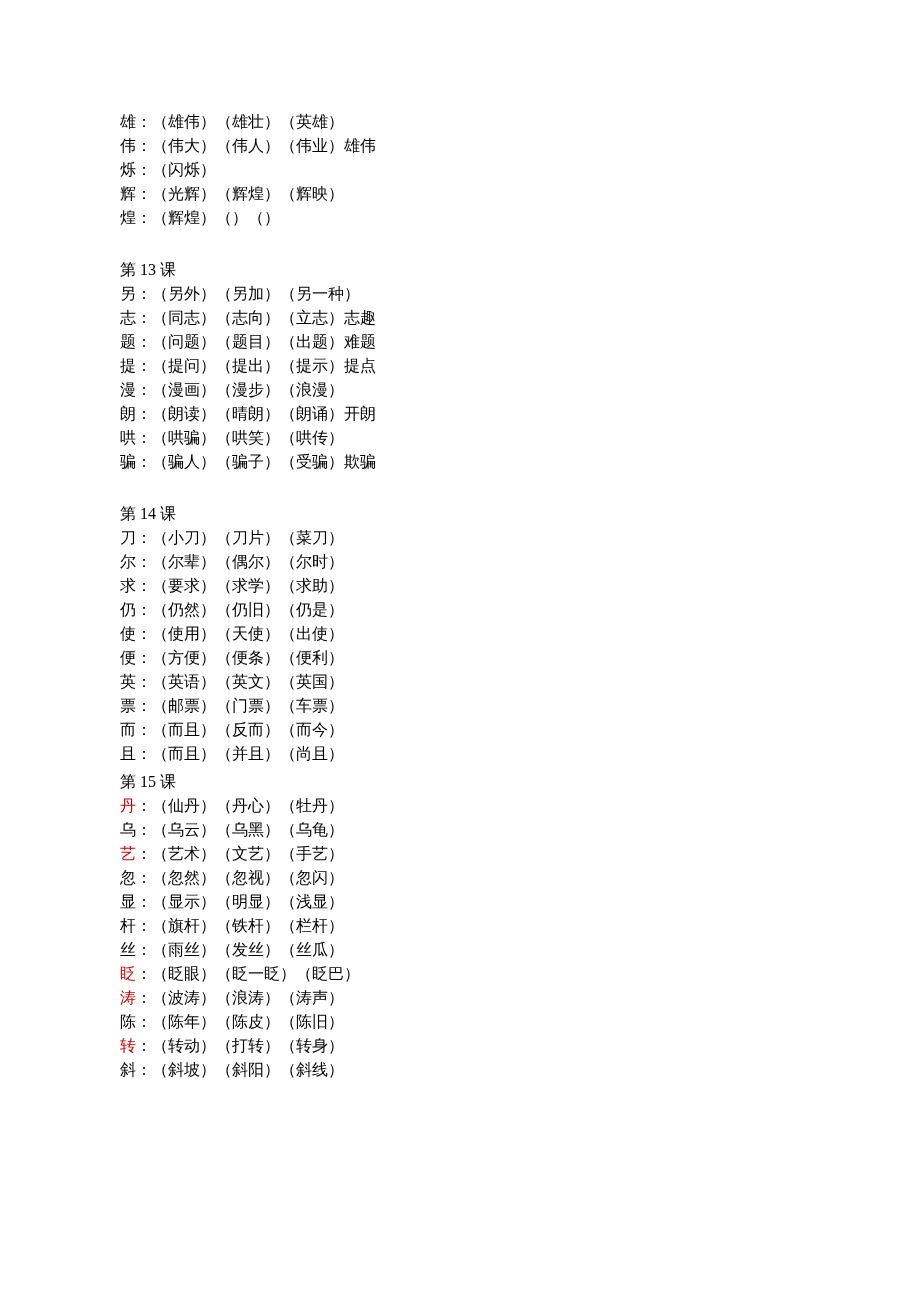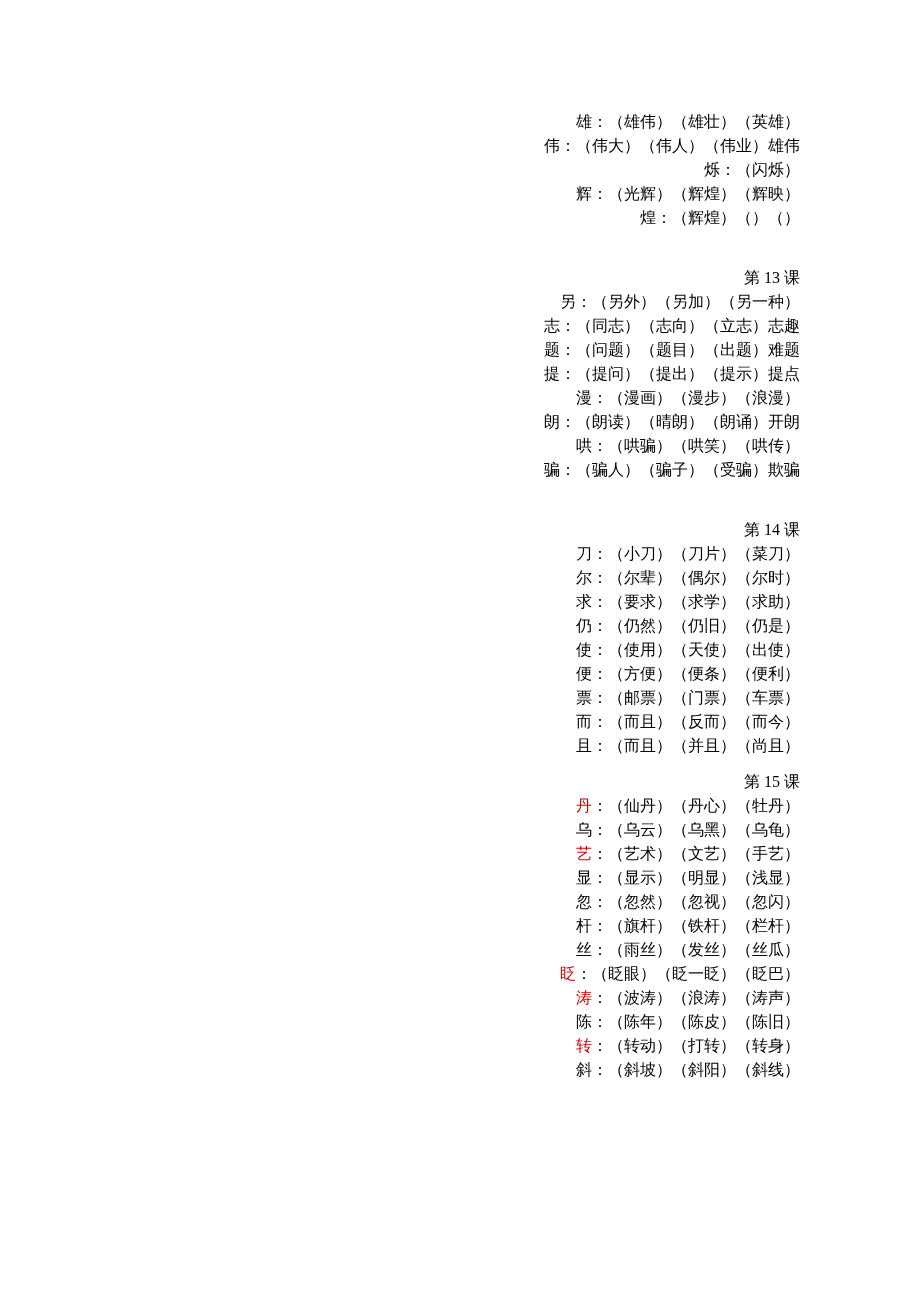--- a/index.html
+++ b/index.html
@@ -8,27 +8,26 @@
       line-height: 1.5;
       margin: 0;
       padding: 110px 120px;
       background: #fff;
       color: #000;
       width: 920px;
       box-sizing: border-box;
     }
     .entry {
       white-space: nowrap;
-      text-align: right;
     }
     .red {
       color: #cc0000;
     }
     .lesson-header {
-      margin-top: 12px;
+      margin-top: 4px;
     }
     .spacer {
       height: 24px;
     }
   </style>
 </head>
 <body>
 
 <div id="content">
     <div class="entry"><span>雄</span><span>：</span><span>（雄伟）（雄壮）（英雄）</span></div>
@@ -47,29 +46,30 @@
     <div class="entry"><span>哄</span><span>：</span><span>（哄骗）（哄笑）（哄传）</span></div>
     <div class="entry"><span>骗</span><span>：</span><span>（骗人）（骗子）（受骗）</span><span>欺骗</span></div>
     <div class="spacer"></div>
     <div class="entry lesson-header">第 14 课</div>
     <div class="entry"><span>刀</span><span>：</span><span>（小刀）（刀片）（菜刀）</span></div>
     <div class="entry"><span>尔</span><span>：</span><span>（尔辈）（偶尔）（尔时）</span></div>
     <div class="entry"><span>求</span><span>：</span><span>（要求）（求学）（求助）</span></div>
     <div class="entry"><span>仍</span><span>：</span><span>（仍然）（仍旧）（仍是）</span></div>
     <div class="entry"><span>使</span><span>：</span><span>（使用）（天使）（出使）</span></div>
     <div class="entry"><span>便</span><span>：</span><span>（方便）（便条）（便利）</span></div>
+    <div class="entry"><span>英</span><span>：</span><span>（英语）（英文）（英国）</span></div>
     <div class="entry"><span>票</span><span>：</span><span>（邮票）（门票）（车票）</span></div>
     <div class="entry"><span>而</span><span>：</span><span>（而且）（反而）（而今）</span></div>
     <div class="entry"><span>且</span><span>：</span><span>（而且）（并且）（尚且）</span></div>
     <div class="entry lesson-header">第 15 课</div>
     <div class="entry"><span class="red">丹</span><span>：</span><span>（仙丹）（丹心）（牡丹）</span></div>
     <div class="entry"><span>乌</span><span>：</span><span>（乌云）（乌黑）（乌龟）</span></div>
     <div class="entry"><span class="red">艺</span><span>：</span><span>（艺术）（文艺）（手艺）</span></div>
+    <div class="entry"><span>忽</span><span>：</span><span>（忽然）（忽视）（忽闪）</span></div>
     <div class="entry"><span>显</span><span>：</span><span>（显示）（明显）（浅显）</span></div>
-    <div class="entry"><span>忽</span><span>：</span><span>（忽然）（忽视）（忽闪）</span></div>
     <div class="entry"><span>杆</span><span>：</span><span>（旗杆）（铁杆）（栏杆）</span></div>
     <div class="entry"><span>丝</span><span>：</span><span>（雨丝）（发丝）（丝瓜）</span></div>
     <div class="entry"><span class="red">眨</span><span>：</span><span>（眨眼）（眨一眨）（眨巴）</span></div>
     <div class="entry"><span class="red">涛</span><span>：</span><span>（波涛）（浪涛）（涛声）</span></div>
     <div class="entry"><span>陈</span><span>：</span><span>（陈年）（陈皮）（陈旧）</span></div>
     <div class="entry"><span class="red">转</span><span>：</span><span>（转动）（打转）（转身）</span></div>
     <div class="entry"><span>斜</span><span>：</span><span>（斜坡）（斜阳）（斜线）</span></div>
   </div>
 
 </body></html>

